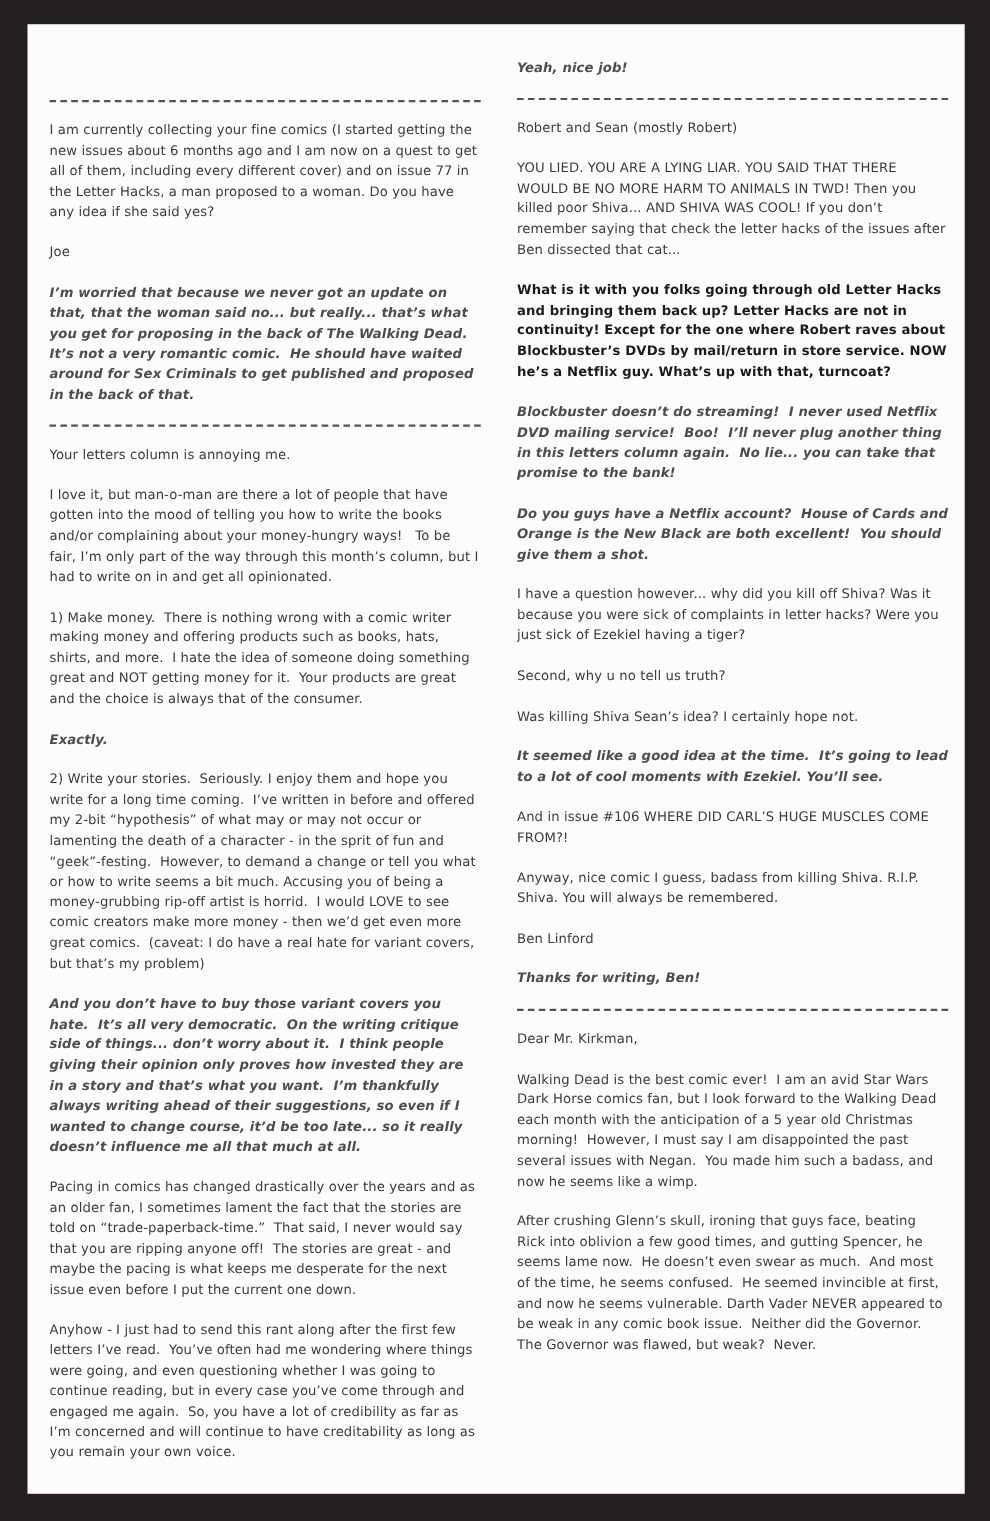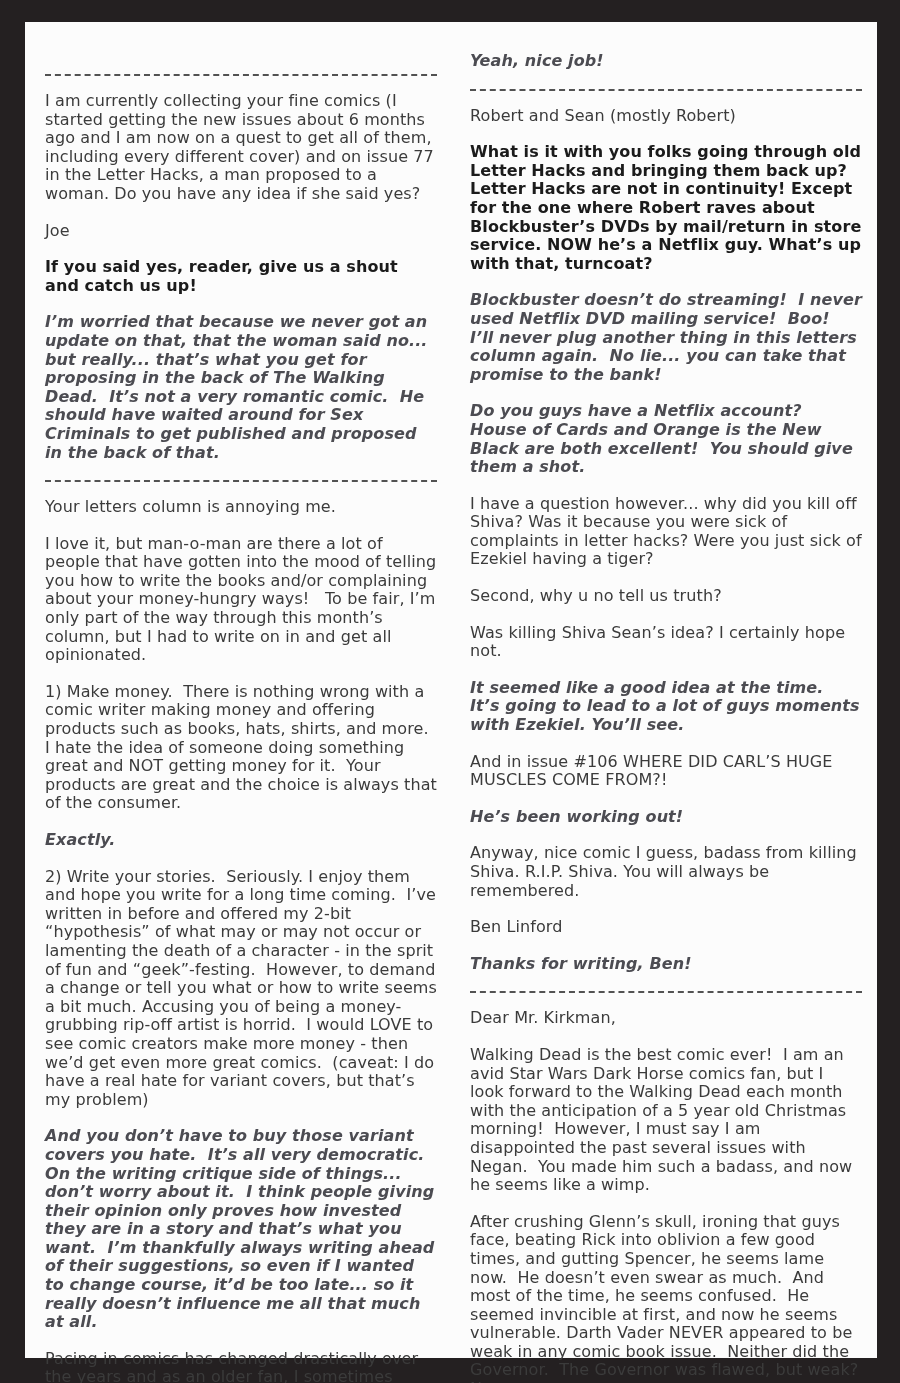--- a/index.html
+++ b/index.html
@@ -21,25 +21,25 @@
     width: 852px;
     height: 1336px;
     background: #fcfcfc;
     box-sizing: border-box;
     display: flex;
     padding: 0 15px 0 20px;
   }
   .col {
     width: 392px;
     box-sizing: border-box;
-    font-size: 16px;
+    font-size: 12px;
     line-height: 18.6px;
     letter-spacing: 0.1px;
   }
-  .col-left  { padding-top: 47px; margin-right: 33px; }
+  .col-left  { padding-top: 64px; margin-right: 33px; }
   .col-right { padding-top: 30px; }
   .col p {
     margin: 0 0 18px 0;
     white-space: pre-wrap;
   }
   .p     { color: #3b3b3b; }
   .bold  { color: #1b1b1b; font-weight: bold; }
   .reply { color: #4c4c52; font-weight: bold; font-style: italic; }
   .divider {
     border: none;
@@ -49,45 +49,44 @@
   }
 </style>
 </head>
 <body>
 
 <div class="page">
   <div class="col col-left">
       <div class="divider"></div>
       <p class="p">I am currently collecting your fine comics (I started getting the new issues about 6 months ago and I am now on a quest to get all of them, including every different cover) and on issue 77 in the Letter Hacks, a man proposed to a woman. Do you have any idea if she said yes?</p>
       <p class="p">Joe</p>
-      <p class="bold">If you said yes, reader, give us a shout and catch us up!</p>
       <p class="reply">I’m worried that because we never got an update on that, that the woman said no... but really... that’s what you get for proposing in the back of The Walking Dead.  It’s not a very romantic comic.  He should have waited around for Sex Criminals to get published and proposed in the back of that.</p>
       <div class="divider"></div>
       <p class="p">Your letters column is annoying me.</p>
       <p class="p">I love it, but man-o-man are there a lot of people that have gotten into the mood of telling you how to write the books and/or complaining about your money-hungry ways!   To be fair, I’m only part of the way through this month’s column, but I had to write on in and get all opinionated.</p>
       <p class="p">1) Make money.  There is nothing wrong with a comic writer making money and offering products such as books, hats, shirts, and more.  I hate the idea of someone doing something great and NOT getting money for it.  Your products are great and the choice is always that of the consumer.</p>
       <p class="reply">Exactly.</p>
       <p class="p">2) Write your stories.  Seriously. I enjoy them and hope you write for a long time coming.  I’ve written in before and offered my 2-bit “hypothesis” of what may or may not occur or lamenting the death of a character - in the sprit of fun and “geek”-festing.  However, to demand a change or tell you what or how to write seems a bit much. Accusing you of being a money-grubbing rip-off artist is horrid.  I would LOVE to see comic creators make more money - then we’d get even more great comics.  (caveat: I do have a real hate for variant covers, but that’s my problem)</p>
       <p class="reply">And you don’t have to buy those variant covers you hate.  It’s all very democratic.  On the writing critique side of things... don’t worry about it.  I think people giving their opinion only proves how invested they are in a story and that’s what you want.  I’m thankfully always writing ahead of their suggestions, so even if I wanted to change course, it’d be too late... so it really doesn’t influence me all that much at all.</p>
       <p class="p">Pacing in comics has changed drastically over the years and as an older fan, I sometimes lament the fact that the stories are told on “trade-paperback-time.”  That said, I never would say that you are ripping anyone off!  The stories are great - and maybe the pacing is what keeps me desperate for the next issue even before I put the current one down.</p>
       <p class="p">Anyhow - I just had to send this rant along after the first few letters I’ve read.  You’ve often had me wondering where things were going, and even questioning whether I was going to continue reading, but in every case you’ve come through and engaged me again.  So, you have a lot of credibility as far as I’m concerned and will continue to have creditability as long as you remain your own voice.</p>
     </div>
   <div class="col col-right">
       <p class="reply">Yeah, nice job!</p>
       <div class="divider"></div>
       <p class="p">Robert and Sean (mostly Robert)</p>
+      <p class="p">YOU LIED. YOU ARE A LYING LIAR. YOU SAID THAT THERE WOULD BE NO MORE HARM TO ANIMALS IN TWD! Then you killed poor Shiva... AND SHIVA WAS COOL! If you don’t remember saying that check the letter hacks of the issues after Ben dissected that cat...</p>
       <p class="bold">What is it with you folks going through old Letter Hacks and bringing them back up? Letter Hacks are not in continuity! Except for the one where Robert raves about Blockbuster’s DVDs by mail/return in store service. NOW he’s a Netflix guy. What’s up with that, turncoat?</p>
       <p class="reply">Blockbuster doesn’t do streaming!  I never used Netflix DVD mailing service!  Boo!  I’ll never plug another thing in this letters column again.  No lie... you can take that promise to the bank!</p>
       <p class="reply">Do you guys have a Netflix account?  House of Cards and Orange is the New Black are both excellent!  You should give them a shot.</p>
       <p class="p">I have a question however... why did you kill off Shiva? Was it because you were sick of complaints in letter hacks? Were you just sick of Ezekiel having a tiger?</p>
       <p class="p">Second, why u no tell us truth?</p>
       <p class="p">Was killing Shiva Sean’s idea? I certainly hope not.</p>
-      <p class="reply">It seemed like a good idea at the time.  It’s going to lead to a lot of guys moments with Ezekiel. You’ll see.</p>
+      <p class="reply">It seemed like a good idea at the time.  It’s going to lead to a lot of cool moments with Ezekiel. You’ll see.</p>
       <p class="p">And in issue #106 WHERE DID CARL’S HUGE MUSCLES COME FROM?!</p>
-      <p class="reply">He’s been working out!</p>
       <p class="p">Anyway, nice comic I guess, badass from killing Shiva. R.I.P. Shiva. You will always be remembered.</p>
       <p class="p">Ben Linford</p>
       <p class="reply">Thanks for writing, Ben!</p>
       <div class="divider"></div>
       <p class="p">Dear Mr. Kirkman,</p>
       <p class="p">Walking Dead is the best comic ever!  I am an avid Star Wars Dark Horse comics fan, but I look forward to the Walking Dead each month with the anticipation of a 5 year old Christmas morning!  However, I must say I am disappointed the past several issues with Negan.  You made him such a badass, and now he seems like a wimp.</p>
       <p class="p">After crushing Glenn’s skull, ironing that guys face, beating Rick into oblivion a few good times, and gutting Spencer, he seems lame now.  He doesn’t even swear as much.  And most of the time, he seems confused.  He seemed invincible at first, and now he seems vulnerable. Darth Vader NEVER appeared to be weak in any comic book issue.  Neither did the Governor.  The Governor was flawed, but weak?  Never.</p>
     </div>
 </div>
 

